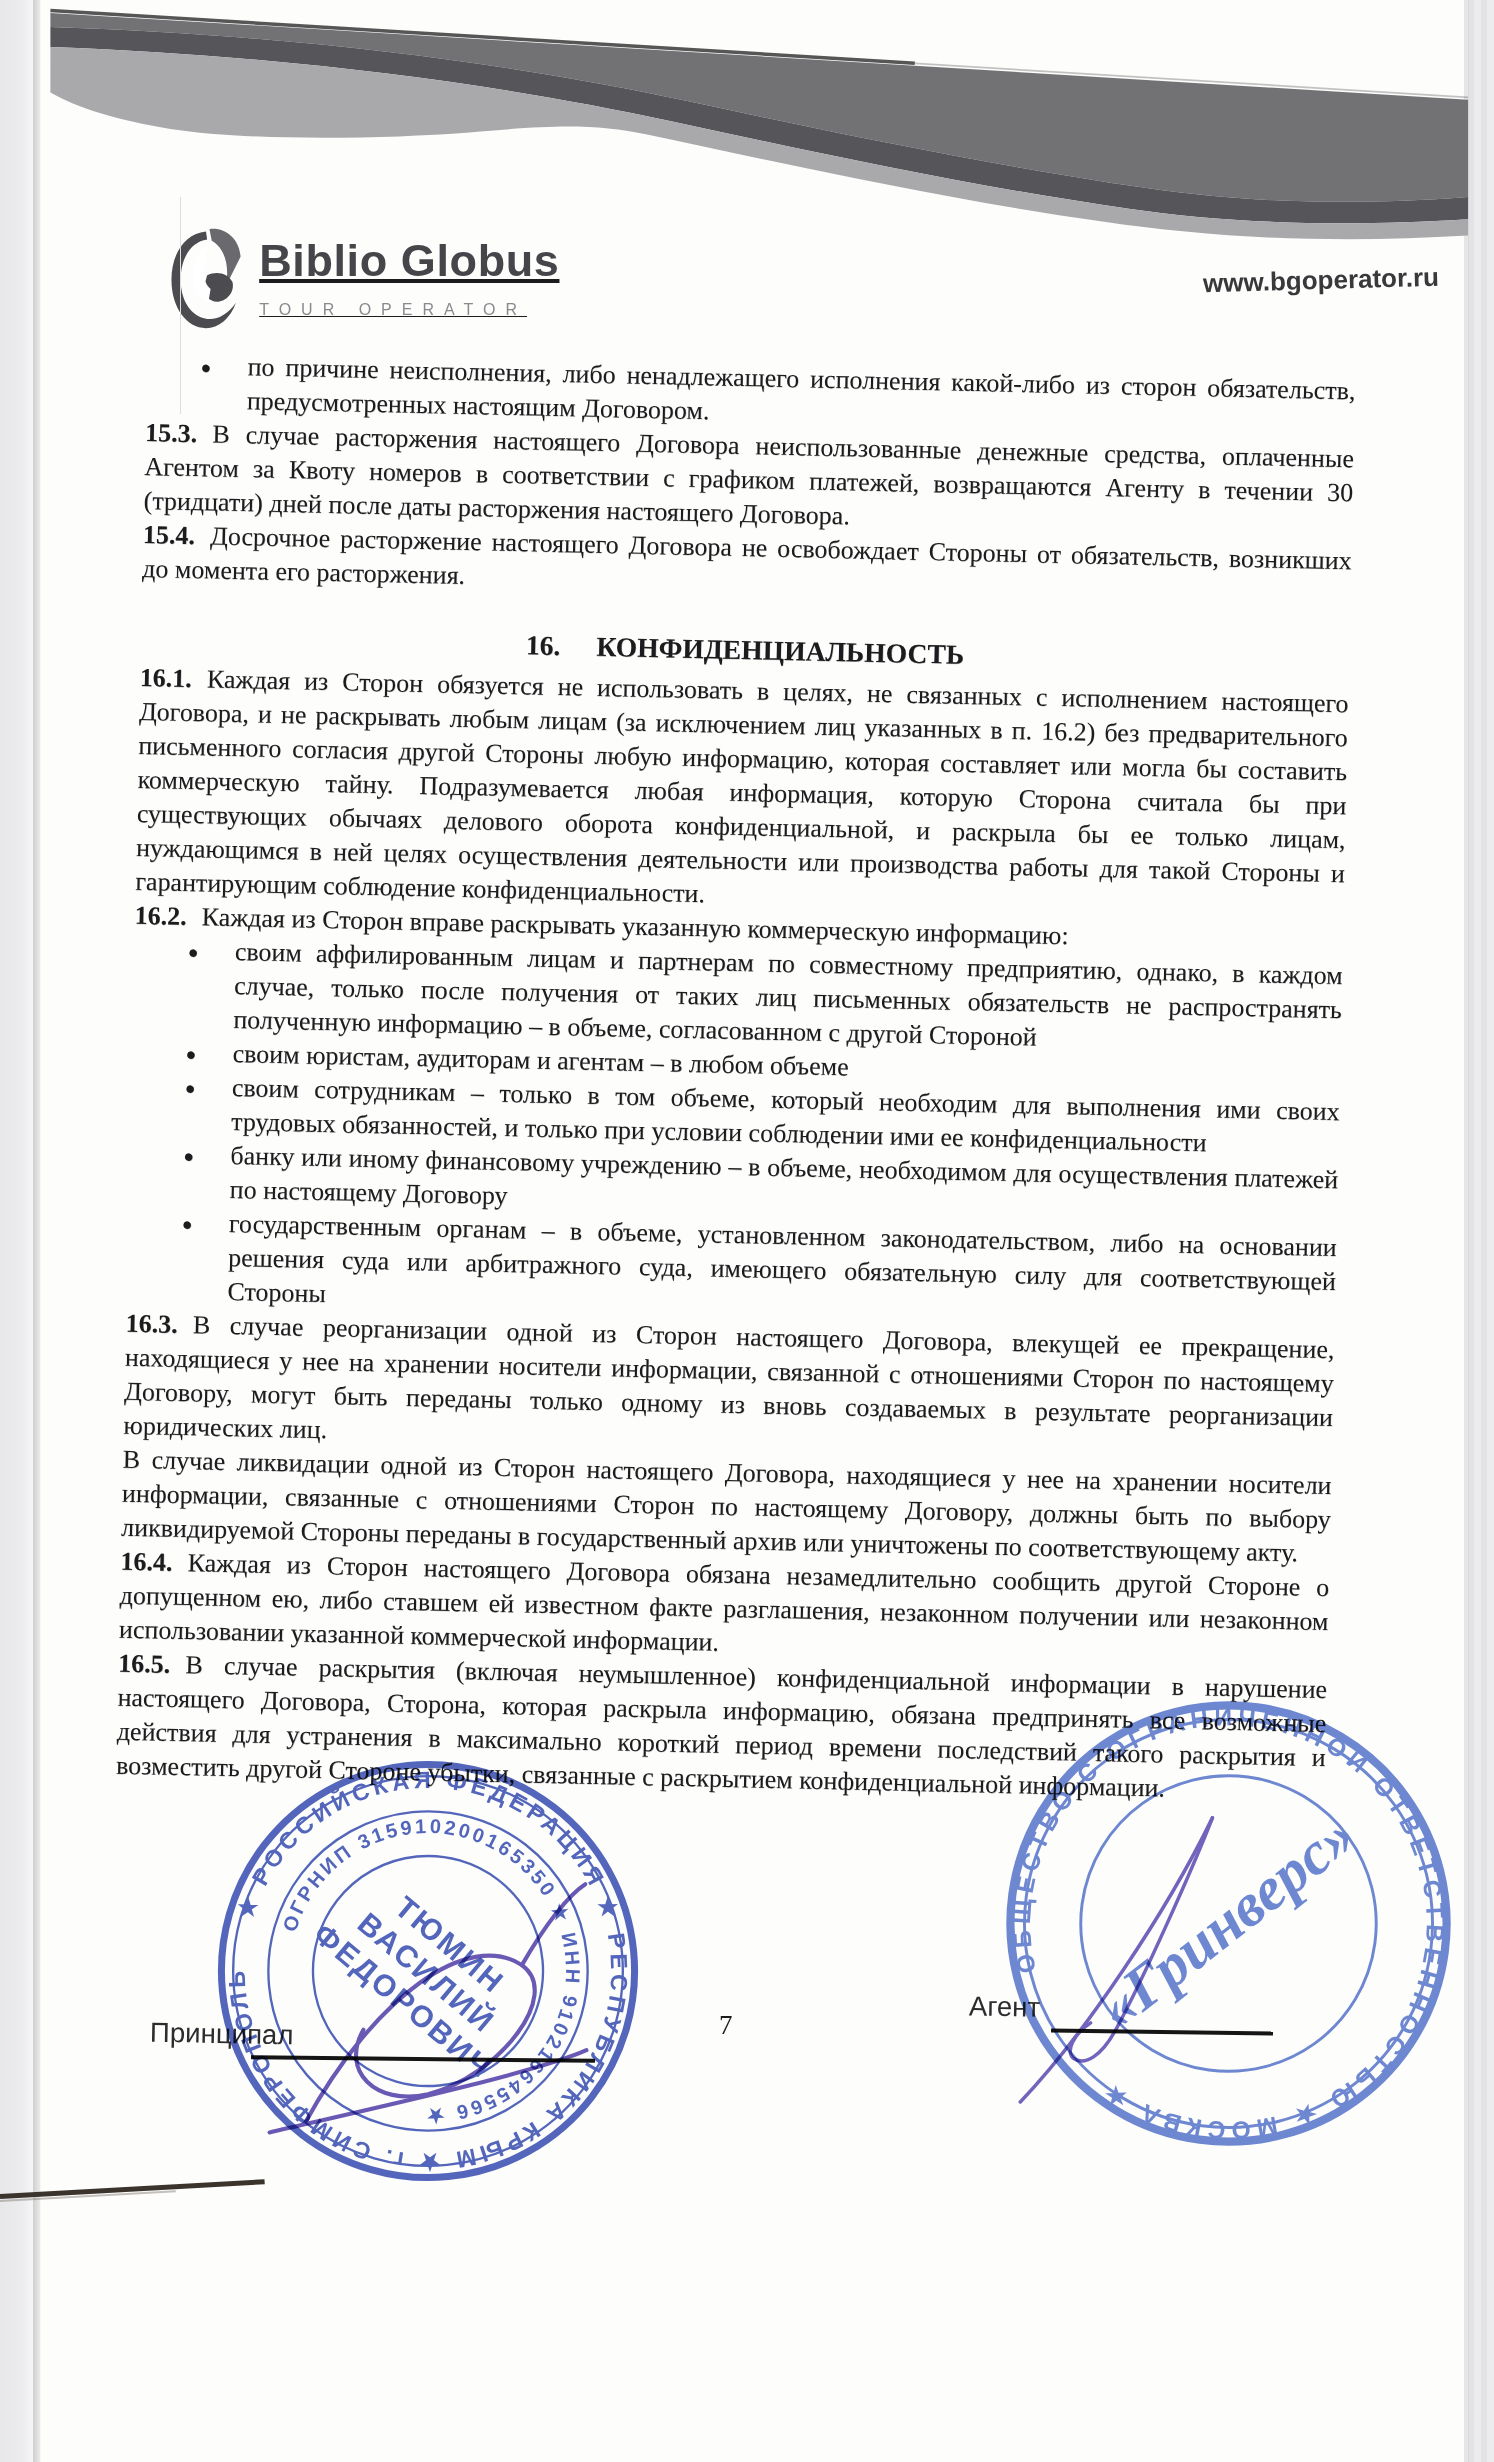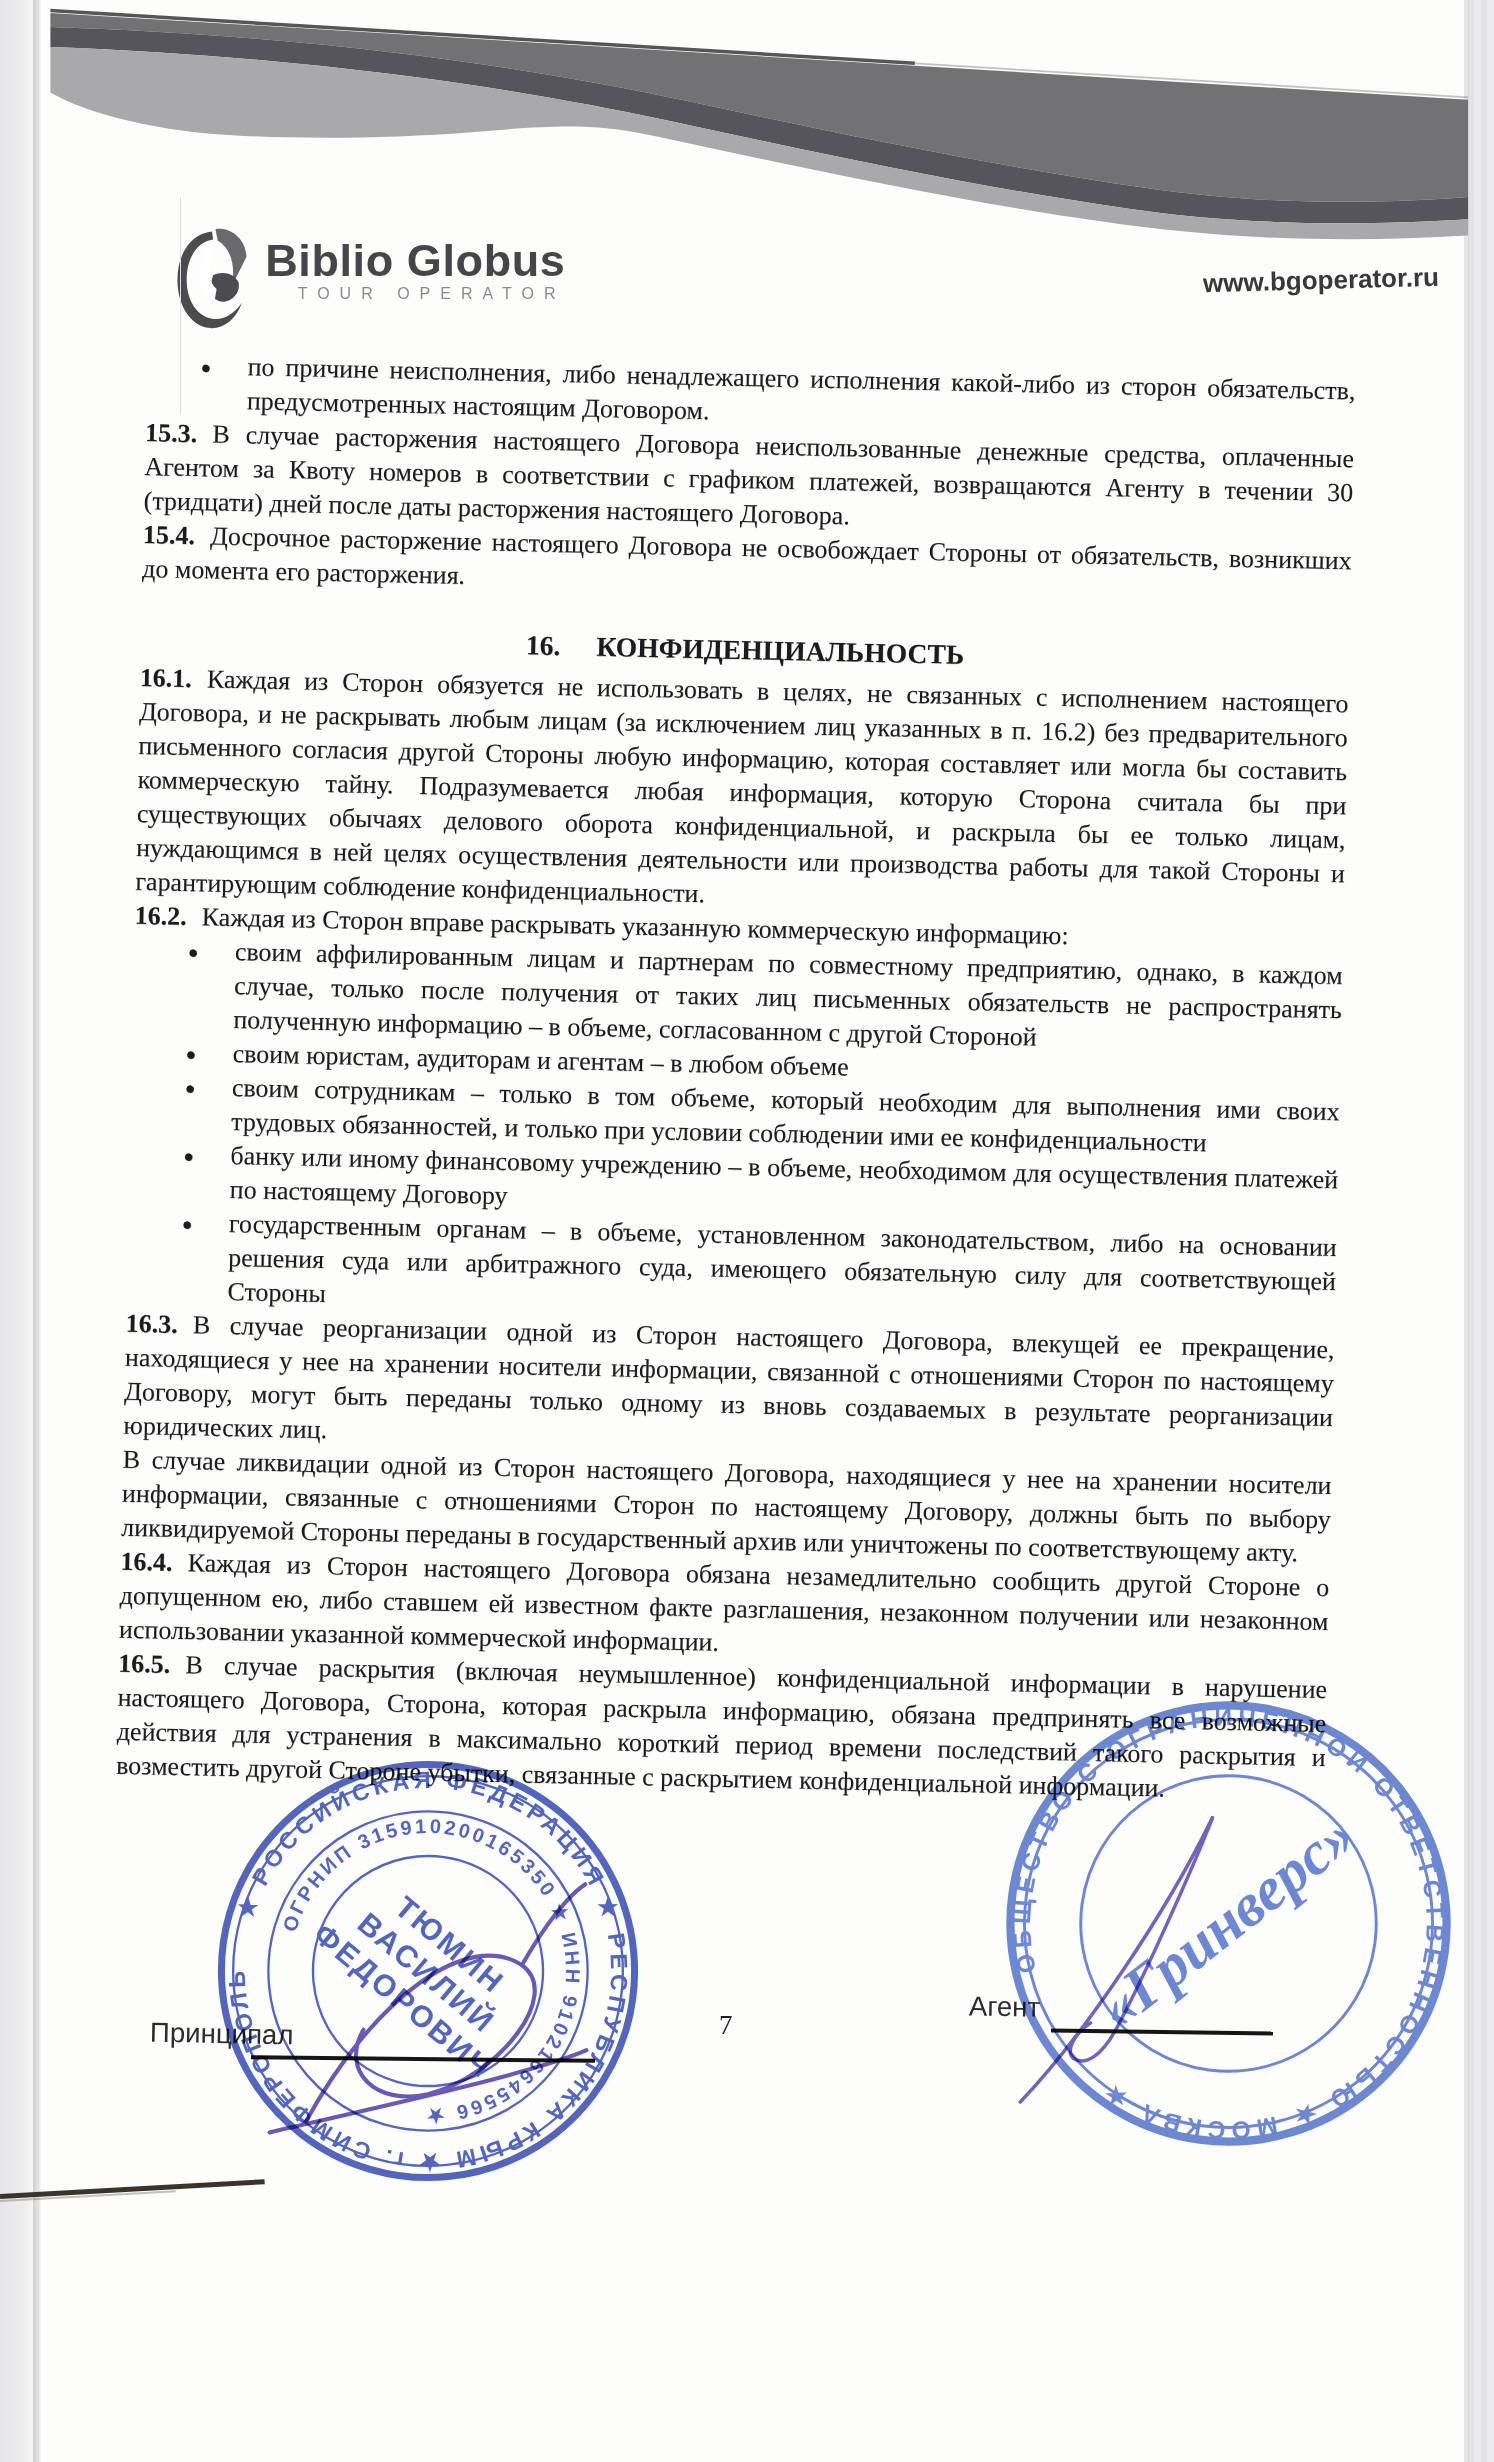--- a/index.html
+++ b/index.html
@@ -9,25 +9,25 @@
   .edge-left{position:absolute;left:0;top:0;width:33px;height:2462px;
              background:linear-gradient(90deg,#e7e7ea 0%,#ededef 70%,#f6f6f7 100%);}
   .edge-left-line{position:absolute;left:33px;top:0;width:8.2px;height:2462px;
              background:linear-gradient(90deg,#a9a9ac,#d6d6d8 80%,rgba(255,255,255,0));opacity:.55;}
   .edge-right{position:absolute;right:0;top:0;width:27px;height:2462px;
              background:repeating-linear-gradient(90deg,#e3e3e6 0 5.9px,#ececee 5.9px 13px);}
   .edge-right-shadow{position:absolute;right:26px;top:0;width:4.7px;height:2462px;background:#cfcfd2;opacity:.5;}
 
   
   .banner{position:absolute;left:0;top:0;width:1495px;height:252px;}
-  .logo{position:absolute;left:174px;top:222px;display:flex;align-items:flex-start;}
+  .logo{position:absolute;left:168px;top:222px;display:flex;align-items:flex-start;text-decoration:underline;}
   .logo-icon{width:76px;height:111px;}
   .logo-textcol{margin-left:15.2px;padding-top:16.4px;font-family:"Liberation Sans",sans-serif;}
   .logo-title{font-size:45px;font-weight:bold;color:#46464a;letter-spacing:0.6px;line-height:1;}
-  .logo-sub{margin-top:2px;font-size:16px;color:#8a8a8e;letter-spacing:10px;text-align:right;}
+  .logo-sub{margin-top:18px;font-size:16px;color:#8a8a8e;letter-spacing:10px;}
   .website{position:absolute;left:1203px;top:265px;font-family:"Liberation Sans",sans-serif;
            font-size:26px;font-weight:600;color:#39393c;transform:rotate(-1.6deg);}
 
   
   .doc{position:absolute;left:147px;top:348px;width:1209px;
        font-size:26px;line-height:34px;text-align:justify;
        transform:rotate(1.25deg);transform-origin:0 0;
        text-shadow:0.4px 0.5px 0.4px rgba(20,20,22,.28);}
   .doc p{margin:0;}
   .doc b.num{font-weight:bold;margin-right:15.2px;}

